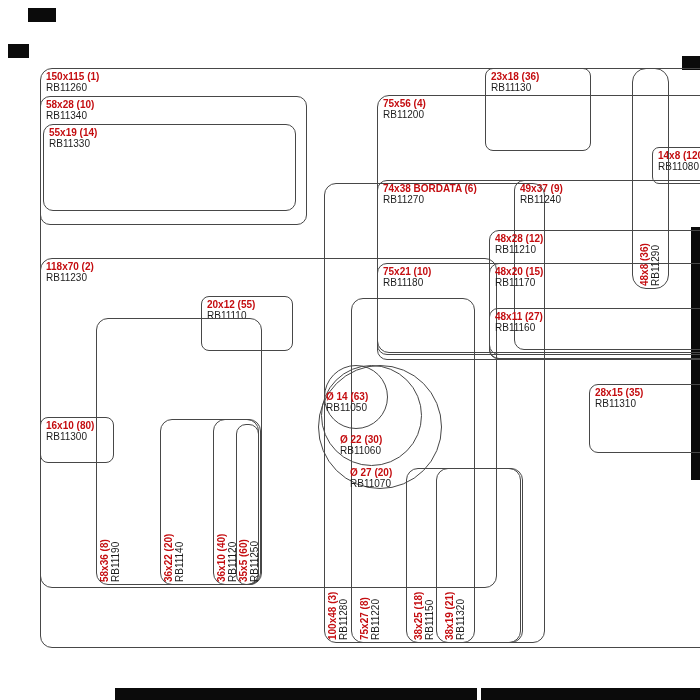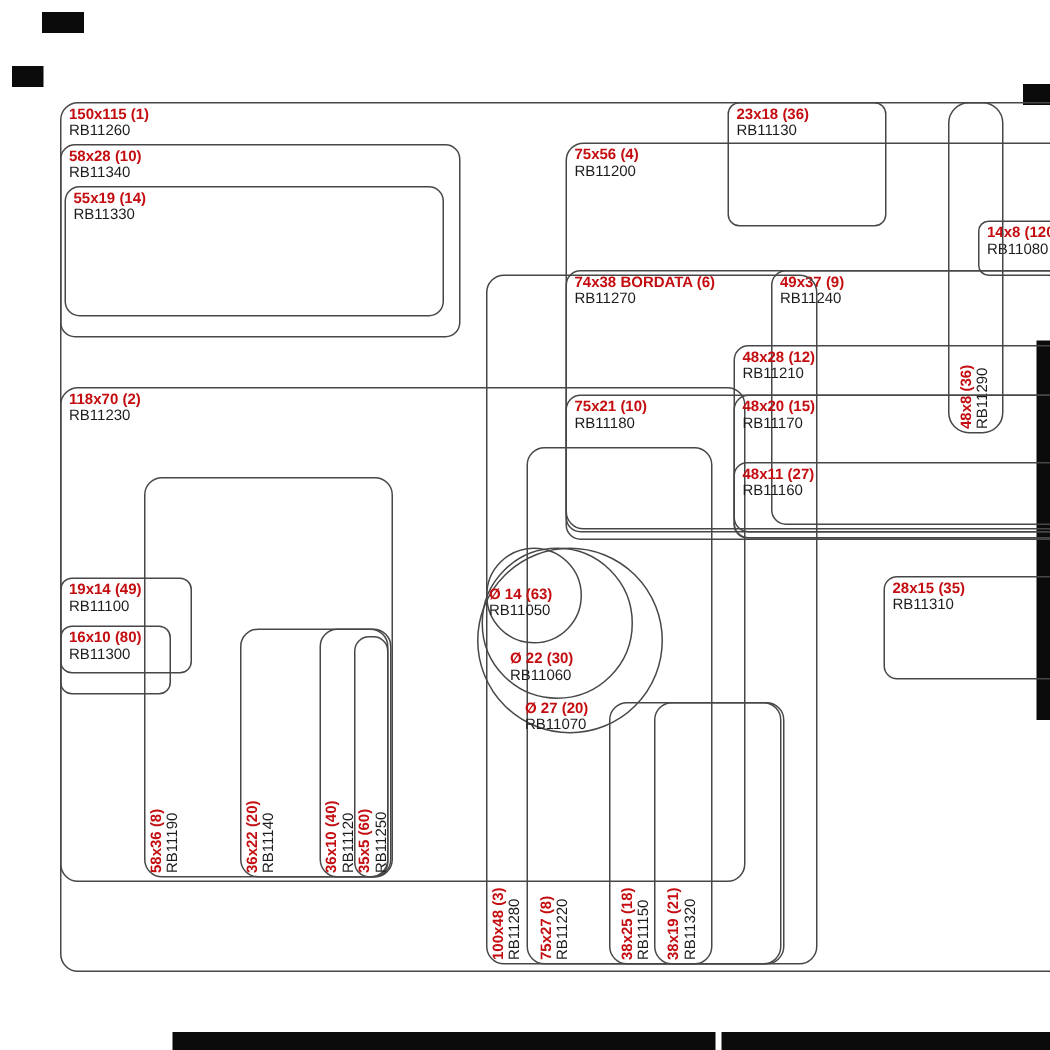--- a/index.html
+++ b/index.html
@@ -58,28 +58,28 @@
     </div>
   </div>
 
   <div class="box r12" style="left:8px;top:258px;width:457px;height:330px;padding-left:34px;">
     <div class="cap">
       <div class="dim">118x70 (2)</div>
       <div class="code">RB11230</div>
     </div>
   </div>
 
-
-
-  <div class="box r8" style="left:8px;top:385px;width:88px;height:64px;">
-    <div class="cap">
-      <div class="dim">19x14 (49)</div>
-      <div class="code">RB11100</div>
-    </div>
-  </div>
+  <div class="box r8" style="left:169px;top:296px;width:92px;height:55px;">
+    <div class="cap">
+      <div class="dim">20x12 (55)</div>
+      <div class="code">RB11110</div>
+    </div>
+  </div>
+
+
 
   <div class="box r8" style="left:8px;top:417px;width:74px;height:46px;">
     <div class="cap">
       <div class="dim">16x10 (80)</div>
       <div class="code">RB11300</div>
     </div>
   </div>
 
   <div class="box r8" style="left:453px;top:68px;width:106px;height:83px;">
     <div class="cap">

